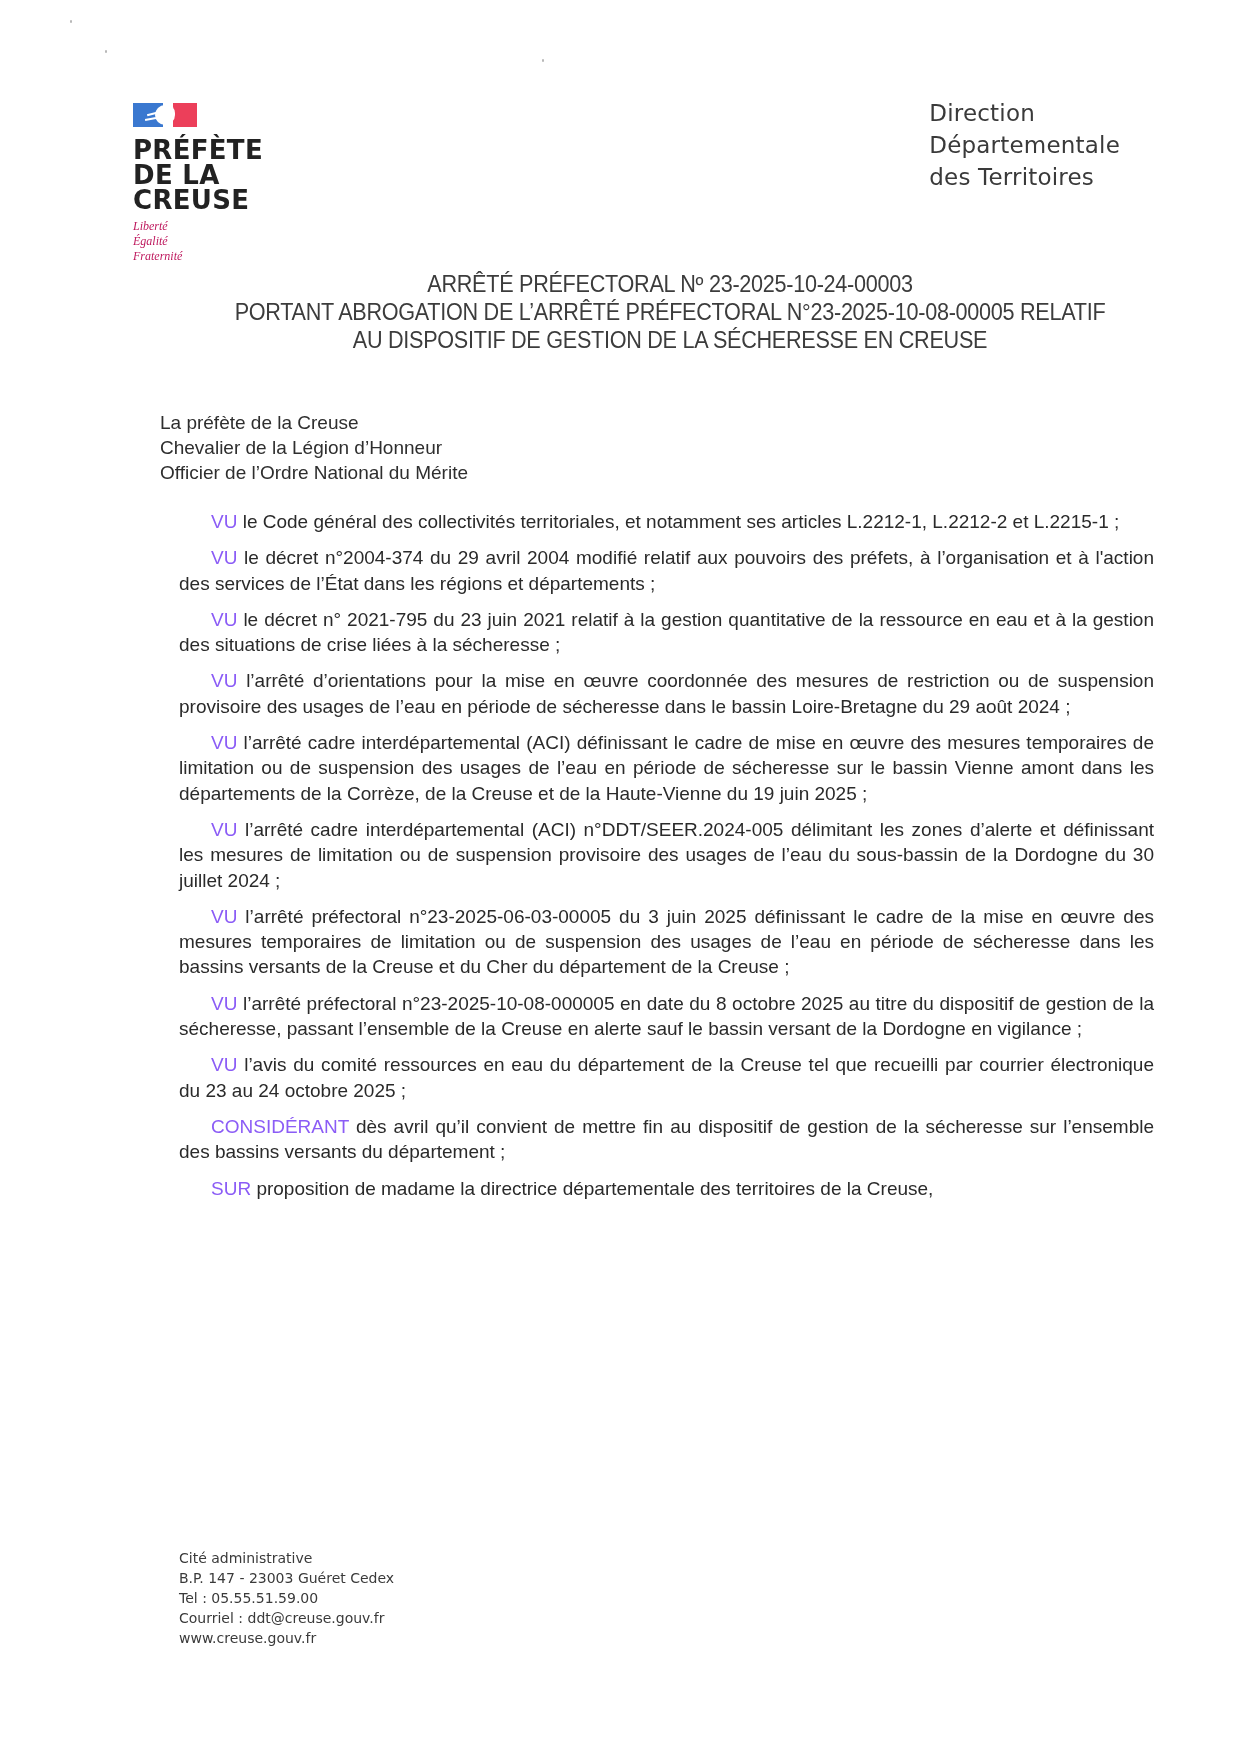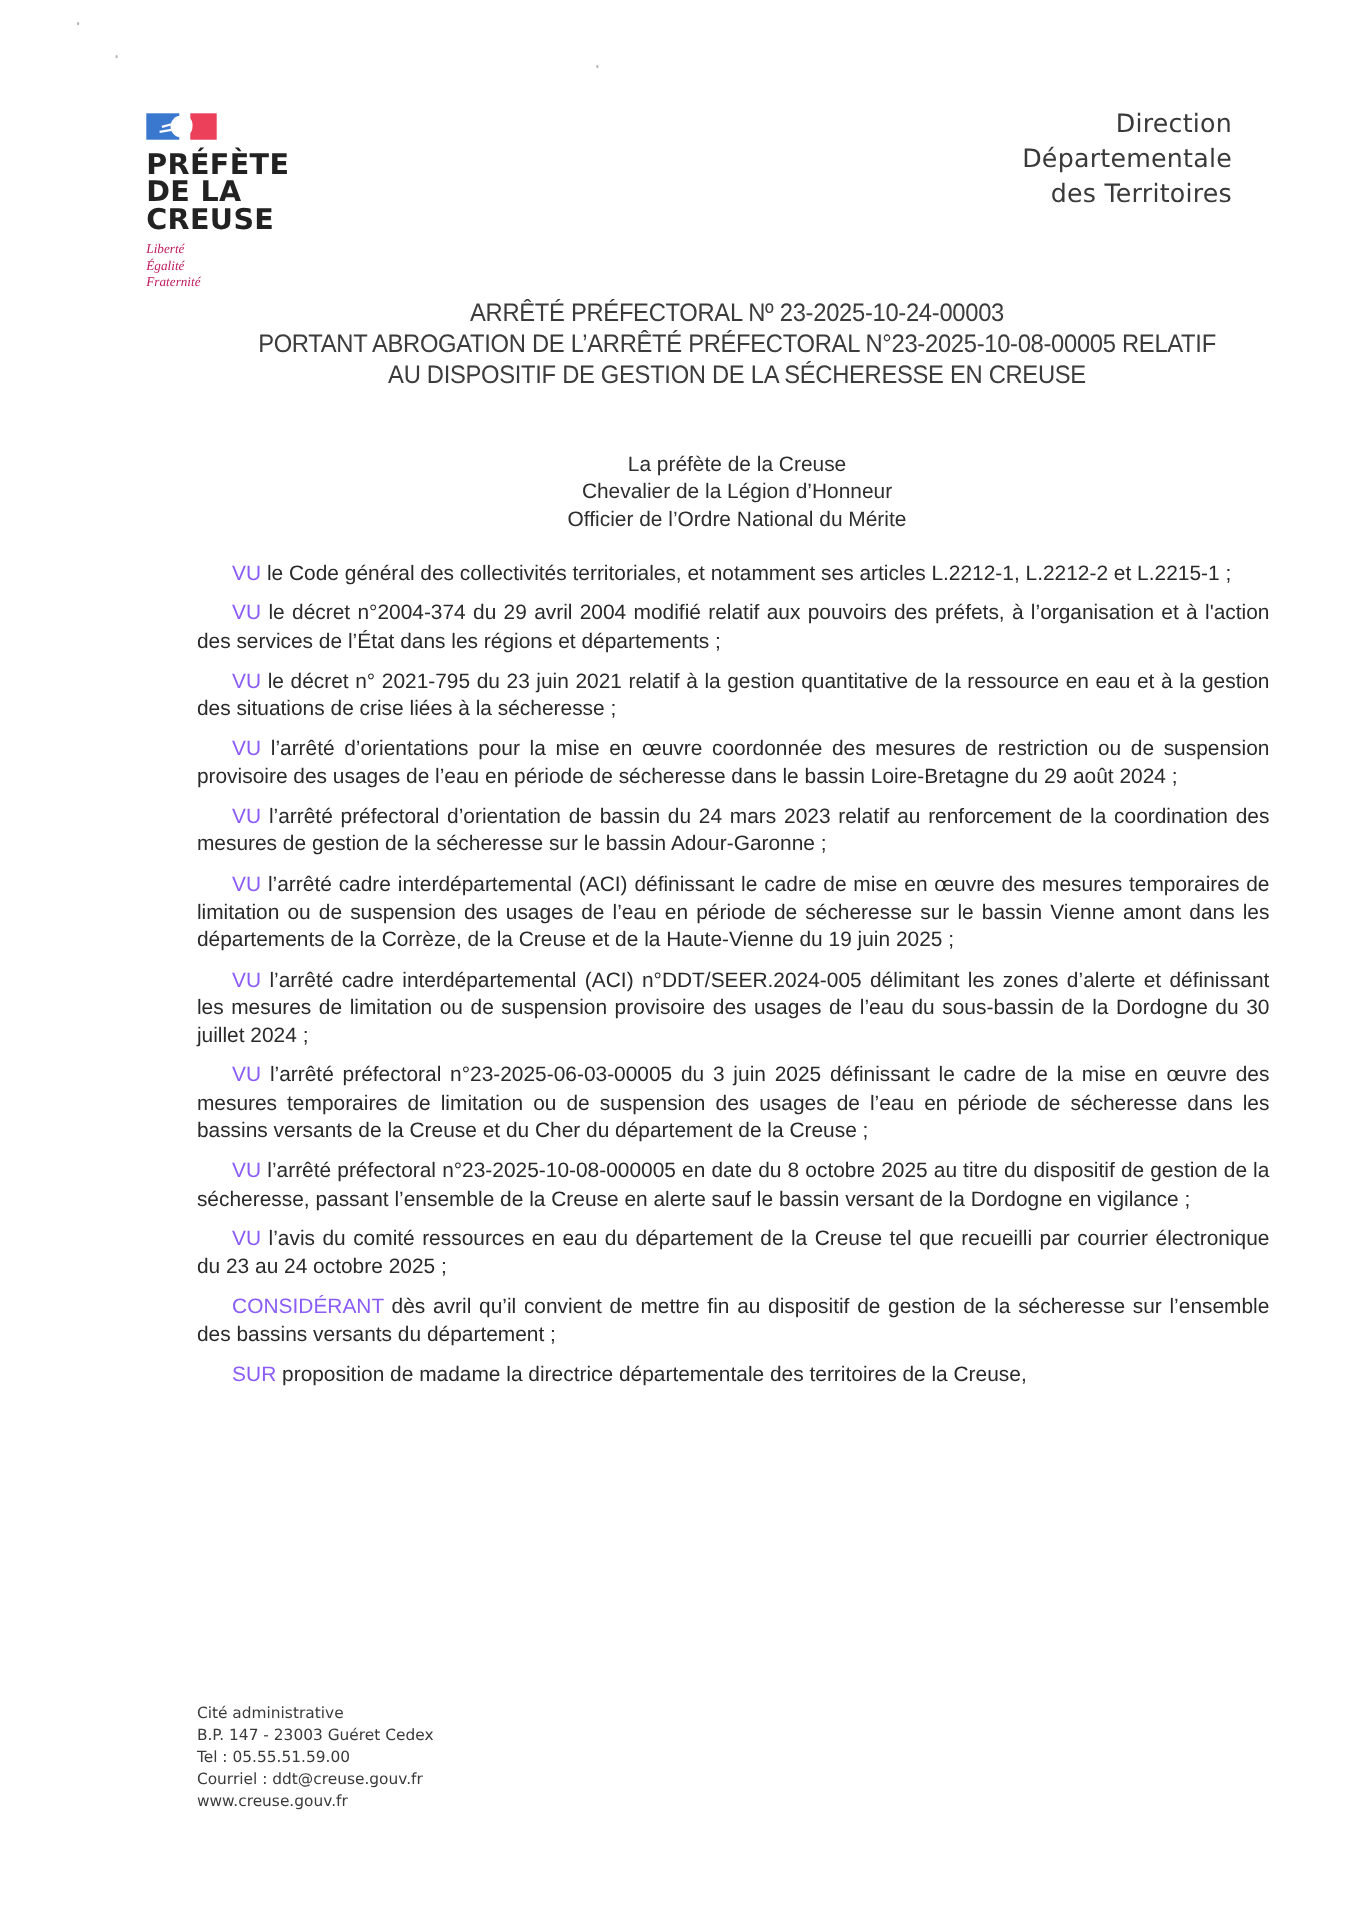--- a/index.html
+++ b/index.html
@@ -16,29 +16,29 @@
   .flag .blue { position: absolute; left: 0; top: 0; width: 30px; height: 24px; background: #3a78d0; }
   .flag .red { position: absolute; left: 40px; top: 0; width: 24px; height: 24px; background: #ec3f5a; }
   .flag .marianne { position: absolute; left: 22px; top: 2px; width: 20px; height: 20px;
      background: #ffffff; border-radius: 50% 40% 50% 50%; }
   .flag .marianne-line { position: absolute; left: 14px; top: 10px; width: 10px; height: 2px; background: #ffffff; transform: rotate(-15deg);}
   .flag .marianne-line2 { position: absolute; left: 12px; top: 15px; width: 11px; height: 2px; background: #ffffff; transform: rotate(-10deg);}
   .logo-title { font-family: "DejaVu Sans", sans-serif; font-weight: bold; font-size: 26px; line-height: 25px; letter-spacing: 0.3px; color: #222; }
   .devise { margin-top: 6px; font-family: "Liberation Serif", serif; font-style: italic; font-size: 12px; line-height: 15px; color: #be185d; }
 
   
-  .direction { position: absolute; right: 121px; top: 97px; text-align: right;
+  .direction { position: absolute; right: 121px; top: 97px; text-align: left;
      font-family: "DejaVu Sans", sans-serif; font-size: 23px; line-height: 32px; color: #3a3a3a; letter-spacing: 0.2px; }
 
   
   .title { position: absolute; left: 160px; width: 1020px; top: 270px; text-align: center;
      font-family: "Liberation Sans", sans-serif; font-size: 23px; line-height: 28px; color: #3c3c3c; letter-spacing: -0.3px; transform: scaleX(0.94); transform-origin: center; }
 
   
-  .authority { position: absolute; left: 160px; width: 1020px; top: 410px; text-align: center;
+  .authority { position: absolute; left: 160px; width: 1020px; top: 410px; 
      font-size: 19px; line-height: 25px; color: #2e2e2e; }
 
   
   .body-text { position: absolute; left: 179px; width: 975px; top: 509px; }
   .para { margin: 0 0 11px 0; font-size: 19px; line-height: 25.3px; text-align: justify; color: #2a2a2a; }
   .para .kw { font-weight: normal; color: #8b5cf6; margin-left: 32px; }
 
   
   .footer { position: absolute; left: 179px; top: 1548px; font-family: "DejaVu Sans", sans-serif;
      font-size: 14px; line-height: 20px; color: #3a3a3a; }
@@ -85,21 +85,20 @@
   <div>La préfète de la Creuse</div>
   <div>Chevalier de la Légion d’Honneur</div>
   <div>Officier de l’Ordre National du Mérite</div>
 </div>
 
 <div class="body-text">
   <p class="para"><span class="kw">VU</span><span> le Code général des collectivités territoriales, et notamment ses articles L.2212-1, L.2212-2 et L.2215-1 ;</span></p>
   <p class="para"><span class="kw">VU</span><span> le décret n°2004-374 du 29 avril 2004 modifié relatif aux pouvoirs des préfets, à l’organisation et à l'action des services de l’État dans les régions et départements ;</span></p>
   <p class="para"><span class="kw">VU</span><span> le décret n° 2021-795 du 23 juin 2021 relatif à la gestion quantitative de la ressource en eau et à la gestion des situations de crise liées à la sécheresse ;</span></p>
   <p class="para"><span class="kw">VU</span><span> l’arrêté d’orientations pour la mise en œuvre coordonnée des mesures de restriction ou de suspension provisoire des usages de l’eau en période de sécheresse dans le bassin Loire-Bretagne du 29 août 2024 ;</span></p>
-  <p class="para"><span class="kw">VU</span><span> l’arrêté préfectoral d’orientation de bassin du 24 mars 2023 relatif au renforcement de la coordination des mesures de gestion de la sécheresse sur le bassin Adour-Garonne ;</span></p>
   <p class="para"><span class="kw">VU</span><span> l’arrêté cadre interdépartemental (ACI) définissant le cadre de mise en œuvre des mesures temporaires de limitation ou de suspension des usages de l’eau en période de sécheresse sur le bassin Vienne amont dans les départements de la Corrèze, de la Creuse et de la Haute-Vienne du 19 juin 2025 ;</span></p>
   <p class="para"><span class="kw">VU</span><span> l’arrêté cadre interdépartemental (ACI) n°DDT/SEER.2024-005 délimitant les zones d’alerte et définissant les mesures de limitation ou de suspension provisoire des usages de l’eau du sous-bassin de la Dordogne du 30 juillet 2024 ;</span></p>
   <p class="para"><span class="kw">VU</span><span> l’arrêté préfectoral n°23-2025-06-03-00005 du 3 juin 2025 définissant le cadre de la mise en œuvre des mesures temporaires de limitation ou de suspension des usages de l’eau en période de sécheresse dans les bassins versants de la Creuse et du Cher du département de la Creuse ;</span></p>
   <p class="para"><span class="kw">VU</span><span> l’arrêté préfectoral n°23-2025-10-08-000005 en date du 8 octobre 2025 au titre du dispositif de gestion de la sécheresse, passant l’ensemble de la Creuse en alerte sauf le bassin versant de la Dordogne en vigilance ;</span></p>
   <p class="para"><span class="kw">VU</span><span> l’avis du comité ressources en eau du département de la Creuse tel que recueilli par courrier électronique du 23 au 24 octobre 2025 ;</span></p>
   <p class="para"><span class="kw">CONSIDÉRANT</span><span> dès avril qu’il convient de mettre fin au dispositif de gestion de la sécheresse sur l’ensemble des bassins versants du département ;</span></p>
   <p class="para"><span class="kw">SUR</span><span> proposition de madame la directrice départementale des territoires de la Creuse,</span></p>
 </div>
 
 <div class="footer">

